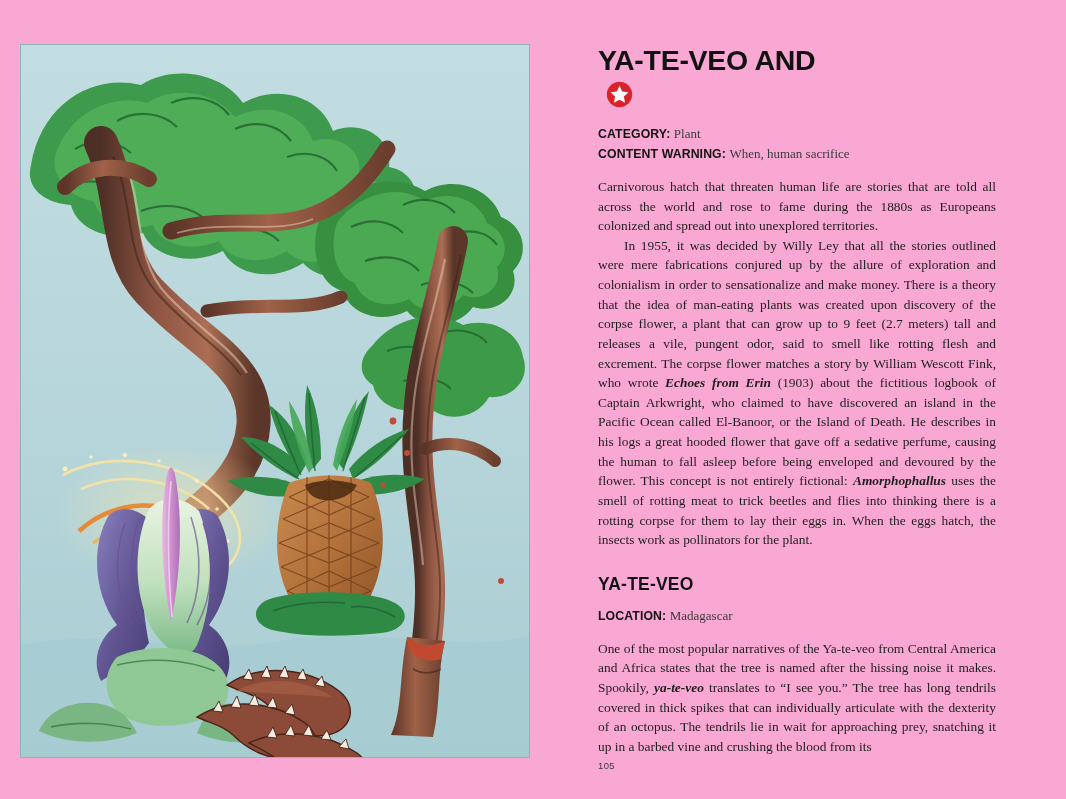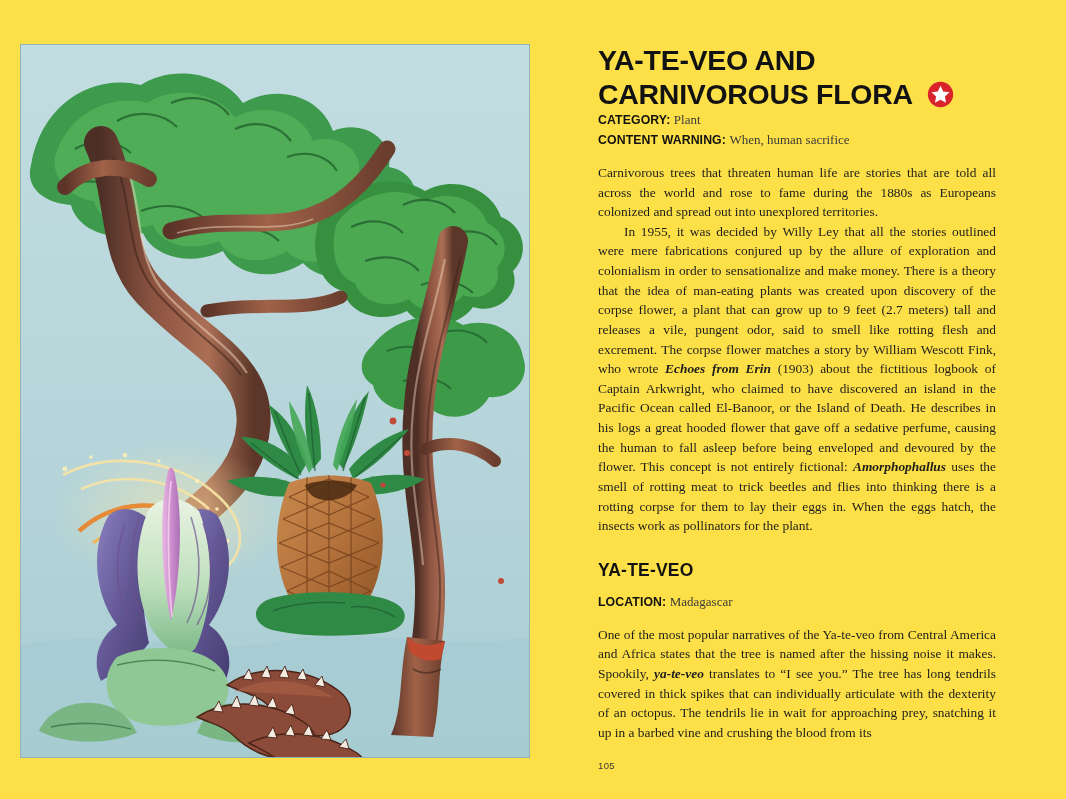--- a/index.html
+++ b/index.html
@@ -11,21 +11,21 @@
     width: 1066px;
     height: 799px;
     overflow: hidden;
     font-family: "Liberation Serif", serif;
     color: #1a1a1a;
   }
   .page {
     position: relative;
     width: 1066px;
     height: 799px;
-    background: #fde047;
+    background: #f9a8d4;
   }
 
   
   .plate {
     position: absolute;
     left: 20px;
     top: 44px;
     width: 508px;
     height: 712px;
     background: #b9d7dc;
@@ -57,20 +57,21 @@
   }
   .star-badge {
     display: inline-block;
     width: 27px;
     height: 27px;
     vertical-align: -4px;
     margin-left: 8px;
   }
 
   .meta {
+    margin-top: 14px;
     font-family: "Liberation Sans", sans-serif;
     font-size: 12.3px;
     line-height: 1.45;
     color: #333;
   }
   .meta .k {
     font-weight: bold;
     color: #111;
     text-transform: uppercase;
     letter-spacing: 0.1px;
@@ -354,41 +355,40 @@
         <circle cx="362" cy="440" r="2.6"></circle>
         <circle cx="480" cy="536" r="3"></circle>
       </g>
     </svg>
   </div>
 
   <div class="text-col">
 
     <h1 class="title">
       <span>Ya-te-veo and</span><br>
-      <span class="line2">Carnivorous Flora</span>
       <span class="star-badge">
         <svg viewBox="0 0 32 32" aria-hidden="true">
           <circle cx="16" cy="16" r="15" fill="#d8232a"></circle>
           <polygon fill="#ffffff" points="16,5.5 19.2,12.4 26.7,13.3 21.2,18.4 22.6,25.8 16,22.2 9.4,25.8 10.8,18.4 5.3,13.3 12.8,12.4"></polygon>
         </svg>
       </span>
     </h1>
 
     <div class="meta">
       <div class="meta-row">
         <span class="k">Category:</span>
         <span class="v">Plant</span>
       </div>
       <div class="meta-row">
         <span class="k">Content warning:</span>
         <span class="v">When, human sacrifice</span>
       </div>
     </div>
 
-    <p class="body">Carnivorous trees that threaten human life are stories that are told all across the world and rose to fame during the 1880s as Europeans colonized and spread out into unexplored territories.</p>
+    <p class="body">Carnivorous hatch that threaten human life are stories that are told all across the world and rose to fame during the 1880s as Europeans colonized and spread out into unexplored territories.</p>
     <p class="body indent">In 1955, it was decided by Willy Ley that all the stories outlined were mere fabrications conjured up by the allure of exploration and colonialism in order to sensationalize and make money. There is a theory that the idea of man-eating plants was created upon discovery of the corpse flower, a plant that can grow up to 9 feet (2.7 meters) tall and releases a vile, pungent odor, said to smell like rotting flesh and excrement. The corpse flower matches a story by William Wescott Fink, who wrote <em>Echoes from Erin</em> (1903) about the fictitious logbook of Captain Arkwright, who claimed to have discovered an island in the Pacific Ocean called El-Banoor, or the Island of Death. He describes in his logs a great hooded flower that gave off a sedative perfume, causing the human to fall asleep before being enveloped and devoured by the flower. This concept is not entirely fictional: <em>Amorphophallus</em> uses the smell of rotting meat to trick beetles and flies into thinking there is a rotting corpse for them to lay their eggs in. When the eggs hatch, the insects work as pollinators for the plant.</p>
 
     <h2 class="subhead">Ya-te-veo</h2>
 
     <div class="meta" style="margin-top:12px">
       <div class="meta-row">
         <span class="k">Location:</span>
         <span class="v">Madagascar</span>
       </div>
     </div>

